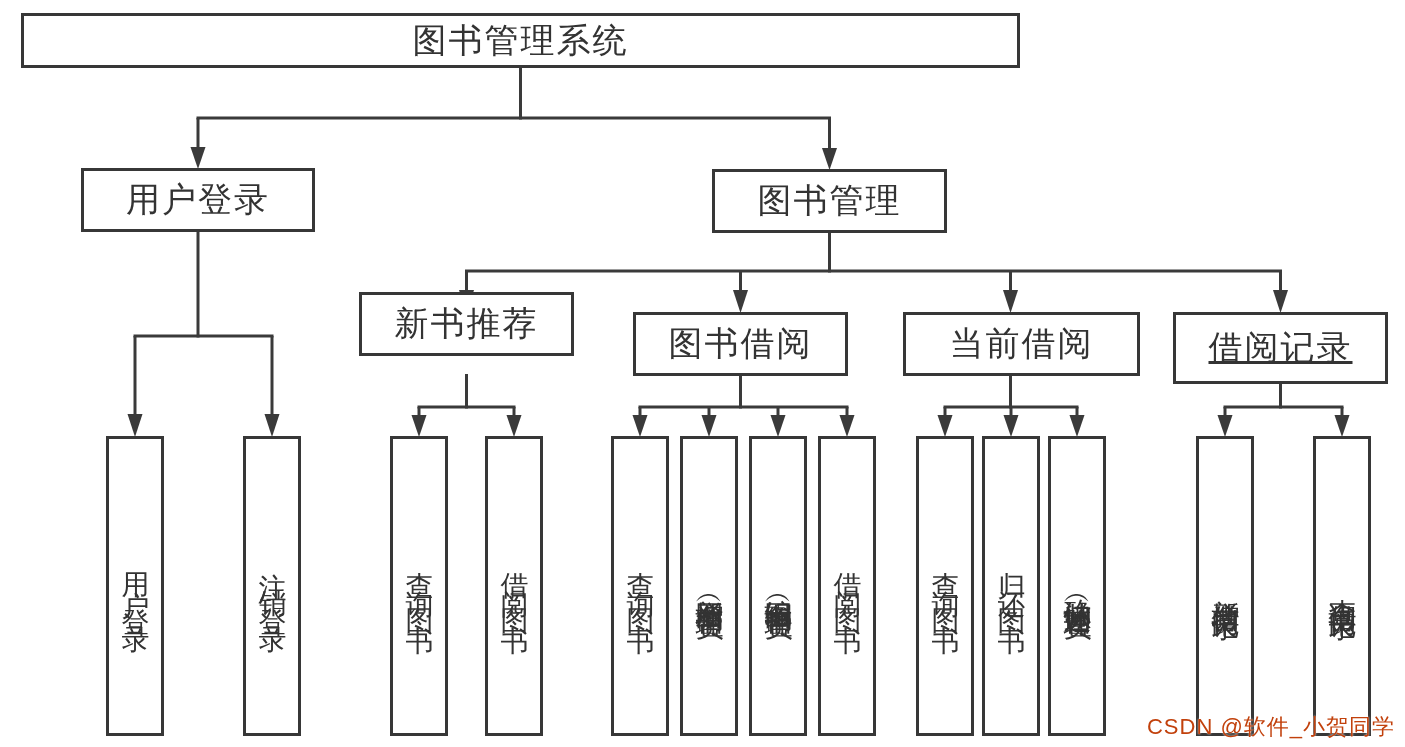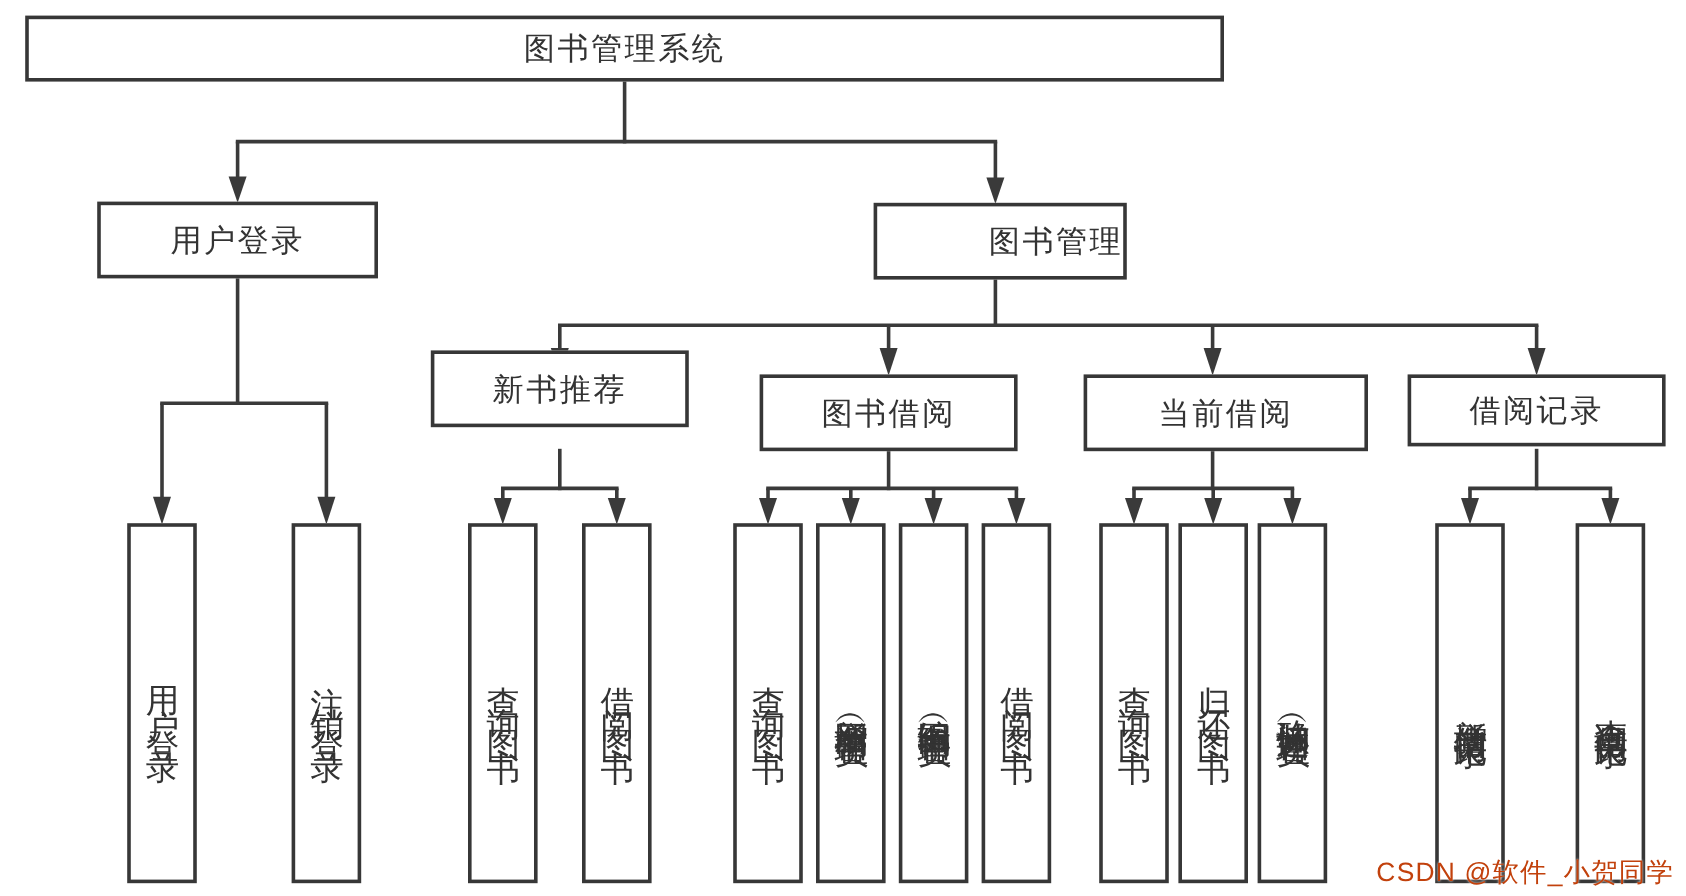--- a/index.html
+++ b/index.html
@@ -25,21 +25,21 @@
     position: absolute;
     box-sizing: border-box;
     background: #ffffff;
     border: 3px solid #373737;
     display: flex;
     align-items: center;
     justify-content: center;
     z-index: 2;
   }
   .h-label {
-    font-size: 26px;
+    font-size: 34px;
     letter-spacing: 2px;
     color: #333333;
     white-space: nowrap;
   }
   .v-box {
     top: 436px;
     width: 58px;
     height: 300px;
   }
   .v-label {
@@ -138,34 +138,34 @@
   </g>
 </svg>
 
 <div class="box" style="left:21px; top:13px; width:999px; height:55px;">
   <span class="h-label">图书管理系统</span>
 </div>
 
 <div class="box" style="left:81px; top:168px; width:234px; height:64px;">
   <span class="h-label">用户登录</span>
 </div>
-<div class="box" style="left:728px; top:169px; width:211px; height:64px;justify-content:flex-end;">
+<div class="box" style="left:712px; top:169px; width:235px; height:64px;">
   <span class="h-label">图书管理</span>
 </div>
 
 <div class="box" style="left:359px; top:292px; width:215px; height:64px;">
   <span class="h-label">新书推荐</span>
 </div>
 <div class="box" style="left:633px; top:312px; width:215px; height:64px;text-align:right;">
   <span class="h-label">图书借阅</span>
 </div>
 <div class="box" style="left:903px; top:312px; width:237px; height:64px;">
   <span class="h-label">当前借阅</span>
 </div>
-<div class="box" style="left:1173px; top:312px; width:215px; height:60px;">
+<div class="box" style="left:1173px; top:312px; width:215px; height:72px;text-decoration:underline;">
   <span class="h-label">借阅记录</span>
 </div>
 
 <div class="box v-box" style="left:106px;">
   <span class="v-label v-short">用户登录</span>
 </div>
 <div class="box v-box" style="left:243px;">
   <span class="v-label v-short">注销登录</span>
 </div>
 

